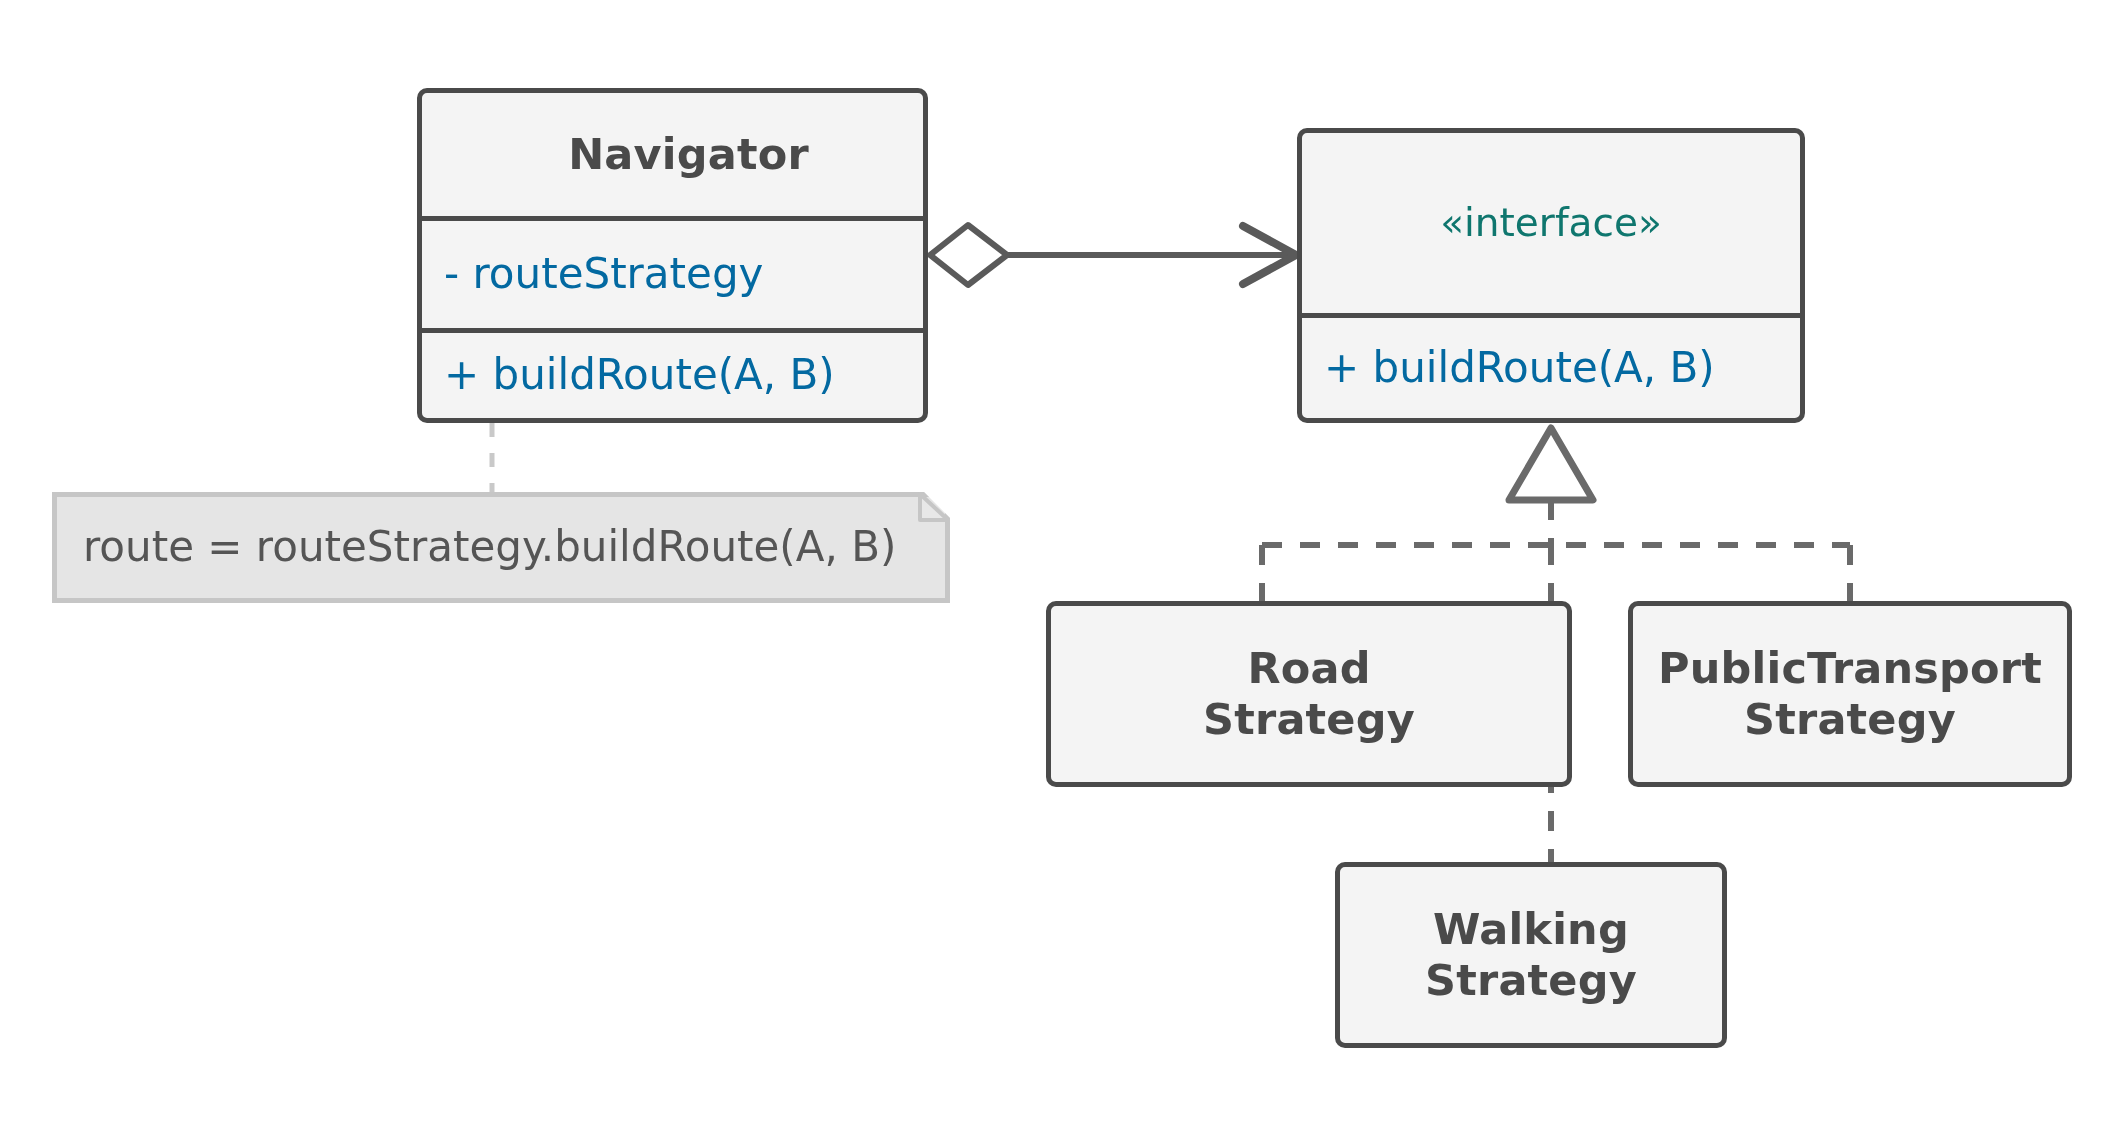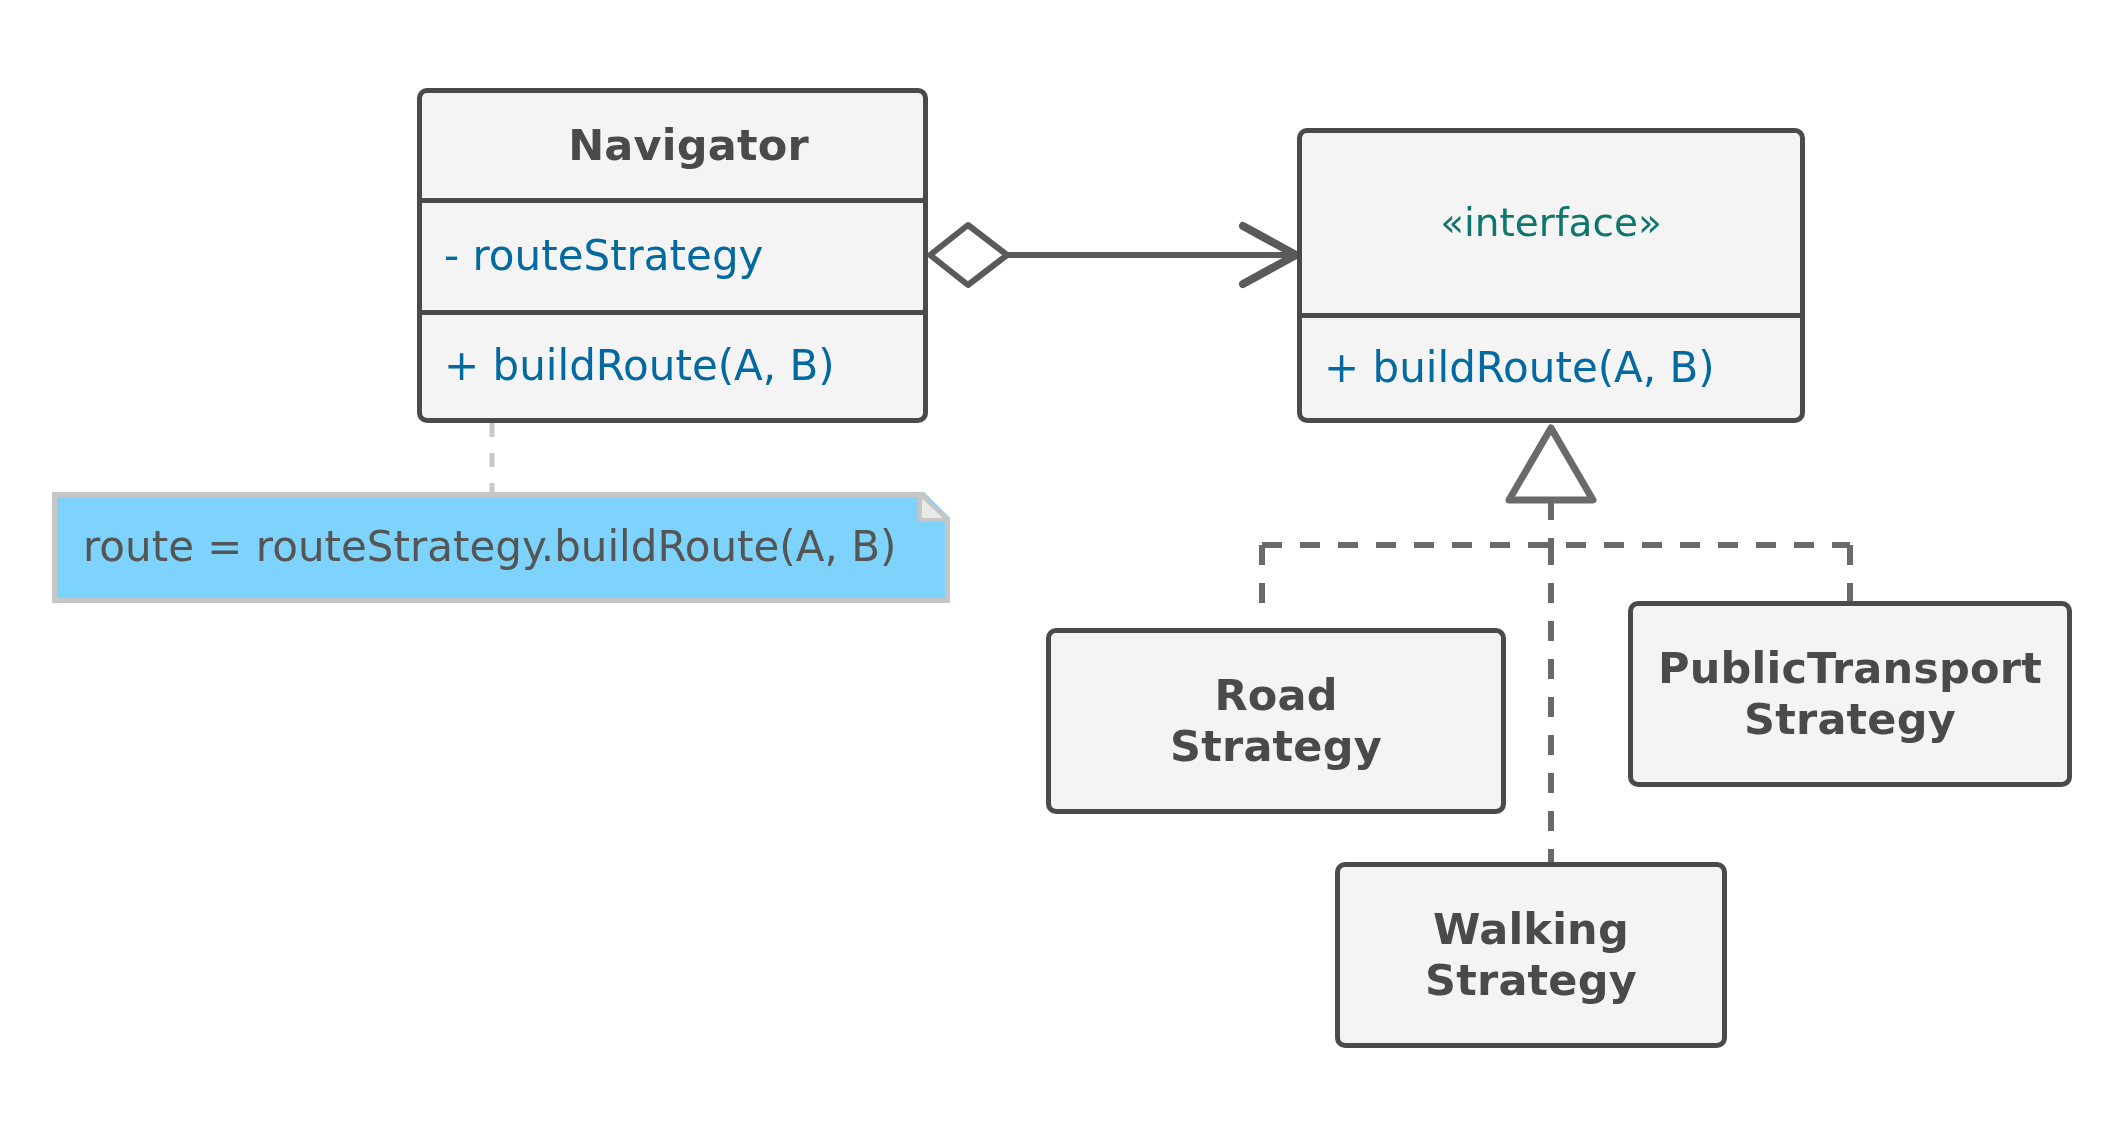--- a/index.html
+++ b/index.html
@@ -71,21 +71,21 @@
     font-weight: normal;
     color: #0369a1;
     white-space: nowrap;
     line-height: 1.1;
   }
 
   
   .uml-note {
     position: absolute;
     box-sizing: border-box;
-    background: #7dd3fc;
+    background: #e5e5e5;
     border: 5px solid #c6c6c6;
     display: flex;
     align-items: center;
     padding-left: 26px;
     z-index: 3;
     clip-path: polygon(0 0, calc(100% - 26px) 0, 100% 26px, 100% 100%, 0 100%);
   }
   .note-text {
     font-size: 42px;
     color: #555555;
@@ -130,21 +130,21 @@
     <line x1="1262" y1="545" x2="1850" y2="545" stroke="#6a6a6a" stroke-width="6" stroke-dasharray="20 18"></line>
 
     <line x1="1262" y1="545" x2="1262" y2="603" stroke="#6a6a6a" stroke-width="6" stroke-dasharray="20 18"></line>
 
     <line x1="1850" y1="545" x2="1850" y2="603" stroke="#6a6a6a" stroke-width="6" stroke-dasharray="20 18"></line>
 
     <line x1="1551" y1="545" x2="1551" y2="864" stroke="#6a6a6a" stroke-width="6" stroke-dasharray="20 18"></line>
   </svg>
 
   <div class="uml-box" style="left:417px; top:88px; width:511px; height:335px;">
-    <div class="compartment" style="height:105px;padding-left:32px;">
+    <div class="compartment" style="height:123px;padding-left:32px;">
       <div class="cls-name">Navigator</div>
     </div>
     <div class="compartment left" style="height:112px;">
       <div class="member">- routeStrategy</div>
     </div>
     <div class="compartment left" style="flex:1;">
       <div class="member">+ buildRoute(A, B)</div>
     </div>
   </div>
 
@@ -157,21 +157,21 @@
     </div>
   </div>
 
   <div class="uml-note" style="left:52px; top:492px; width:898px; height:111px;">
     <div class="note-text">route = routeStrategy.buildRoute(A, B)</div>
   </div>
   <svg class="note-fold" style="left:918px; top:492px; width:34px; height:34px;" viewBox="0 0 34 34">
     <path d="M 2 2 L 2 28 L 30 28 Z" fill="#e8e8e8" stroke="#c6c6c6" stroke-width="4" stroke-linejoin="round" transform="translate(0,0) rotate(0)"></path>
   </svg>
 
-  <div class="uml-box" style="left:1046px; top:601px; width:460px; height:186px;margin-top:27px;">
+  <div class="uml-box" style="left:1046px; top:601px; width:526px; height:186px;">
     <div class="compartment" style="flex:1;">
       <div class="cls-name">Road</div>
       <div class="cls-name">Strategy</div>
     </div>
   </div>
 
   <div class="uml-box" style="left:1628px; top:601px; width:444px; height:186px;">
     <div class="compartment" style="flex:1;border-radius:30px;">
       <div class="cls-name">PublicTransport</div>
       <div class="cls-name">Strategy</div>

